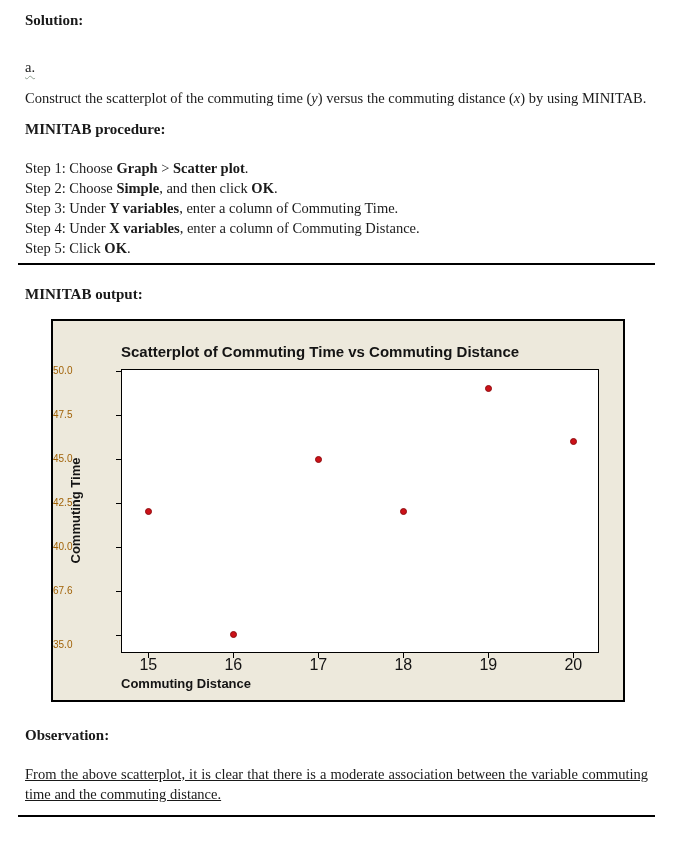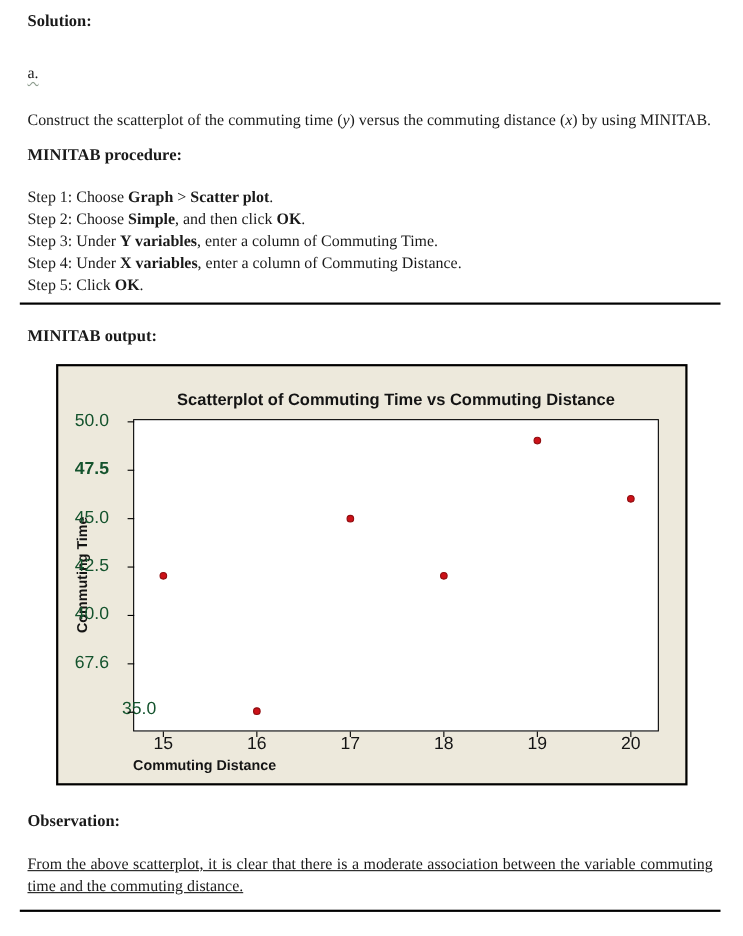--- a/index.html
+++ b/index.html
@@ -22,21 +22,21 @@
     margin-top: 29px; font-size: 14.5px; line-height: 18px; width: 14px;
     text-decoration-line: underline;
     text-decoration-style: wavy;
     text-decoration-color: #8f9e90;
     text-decoration-thickness: 1px;
     text-underline-offset: 3px;
   }
   .para {
     margin: 0; font-size: 14.5px; line-height: 20px; text-align: justify;
   }
-  .intro-para { margin-top: 24px; }
+  .intro-para { margin-top: 12px; }
   .proc-heading { margin-top: 13px; }
   .steps { margin-top: 20px; font-size: 14.5px; line-height: 20px; }
   .rule {
     height: 2px; background: #000; border: 0;
     margin: 0 -7px;
   }
   .rule-1 { margin-top: 5px; }
   .rule-2 { margin-top: 11px; }
   .output-heading { margin-top: 21px; }
   .obs-heading { margin-top: 25px; }
@@ -48,33 +48,33 @@
     box-sizing: border-box;
     margin: 16px 0 0 26px;
     width: 574px; height: 383px;
     background: var(--figure-bg, #EDE9DC);
     border: 2px solid #000;
     font-family: "Liberation Sans", sans-serif;
     color: #141414;
   }
   .chart-title {
     position: absolute; left: 68px; top: 23px; width: 478px;
-    text-align: center; font-size: 15px; font-weight: bold; line-height: 16px;
+    text-align: left; font-size: 15px; font-weight: bold; line-height: 16px;
     color: #141414;
     white-space: nowrap;
   }
   .plot-area {
     position: absolute; box-sizing: border-box;
     left: 68px; top: 48px; width: 478px; height: 284px;
     background: var(--plot-bg, #ffffff);
     border: 1px solid #000;
   }
   .ytick-label {
-    position: absolute; left: 0; width: 61px; text-align: center;
-    font-size: 16px; line-height: 14px; color: #14532d;
+    position: absolute; left: 0; width: 61px; text-align: left;
+    font-size: 10px; line-height: 14px; color: #a16207;
   }
   .ytick-mark {
     position: absolute; left: 63px; width: 6px; height: 1px; background: #000;
   }
   .xtick-label {
     position: absolute; top: 337px; width: 40px; text-align: center;
     font-size: 16px; line-height: 14px; color: #141414;
   }
   .xtick-mark {
     position: absolute; top: 332px; width: 1px; height: 5px; background: #000;
@@ -119,31 +119,31 @@
 
   <div class="rule rule-1"></div>
 
   <div class="doc-heading output-heading">MINITAB output:</div>
 
   <div class="chart-box" style="--figure-bg: #EDE9DC; --plot-bg: #FFFFFF; --point-color: #CC1118; --point-border: #8F0D10;">
     <div class="chart-title">Scatterplot of Commuting Time vs Commuting Distance</div>
     <div class="plot-area"></div>
     <div class="axis-label ylabel">Commuting Time</div>
     <div class="axis-label xlabel">Commuting Distance</div>
-  <div class="ytick-label" style="top: 305px; padding-left: 43px;">35.0</div>
+  <div class="ytick-label" style="top: 317px;">35.0</div>
       <div class="ytick-mark" style="top: 313.936px;"></div>
       <div class="ytick-label" style="top: 262.956px;">67.6</div>
       <div class="ytick-mark" style="top: 269.956px;"></div>
       <div class="ytick-label" style="top: 218.976px;">40.0</div>
       <div class="ytick-mark" style="top: 225.976px;"></div>
       <div class="ytick-label" style="top: 174.996px;">42.5</div>
       <div class="ytick-mark" style="top: 181.996px;"></div>
       <div class="ytick-label" style="top: 131.016px;">45.0</div>
       <div class="ytick-mark" style="top: 138.016px;"></div>
-      <div class="ytick-label" style="top: 87.0356px; font-weight: bold;">47.5</div>
+      <div class="ytick-label" style="top: 87.0356px;">47.5</div>
       <div class="ytick-mark" style="top: 94.0356px;"></div>
       <div class="ytick-label" style="top: 43.0555px;">50.0</div>
       <div class="ytick-mark" style="top: 50.0555px;"></div>
       <div class="xtick-label" style="left: 75.35px;">15</div>
       <div class="xtick-mark" style="left: 95.35px;"></div>
       <div class="xtick-label" style="left: 160.35px;">16</div>
       <div class="xtick-mark" style="left: 180.35px;"></div>
       <div class="xtick-label" style="left: 245.35px;">17</div>
       <div class="xtick-mark" style="left: 265.35px;"></div>
       <div class="xtick-label" style="left: 330.35px;">18</div>

